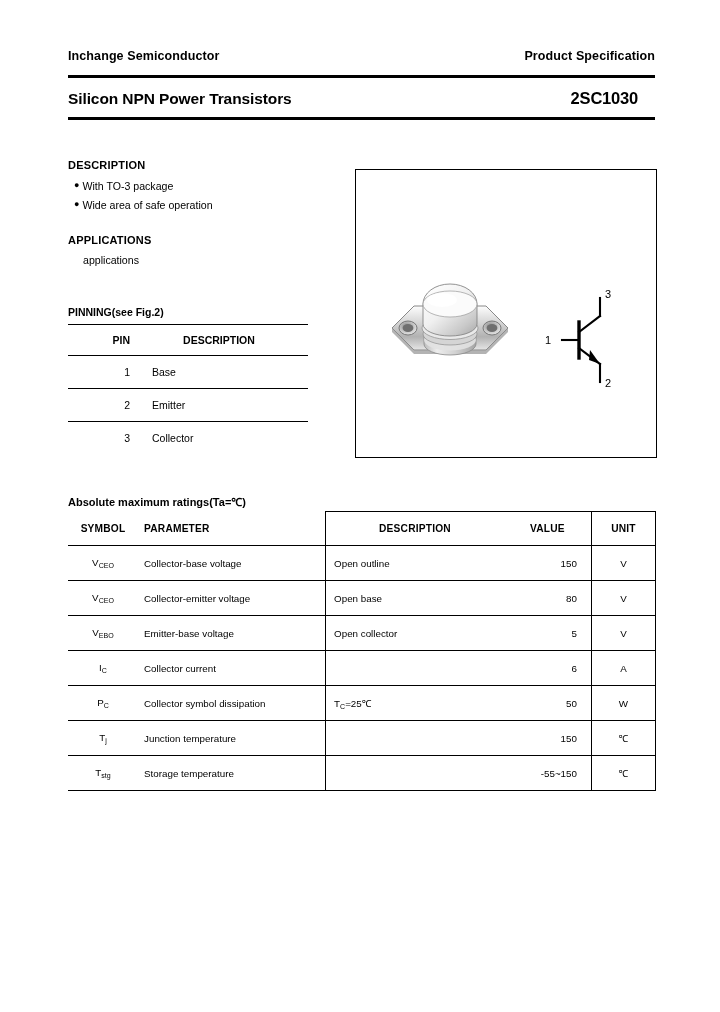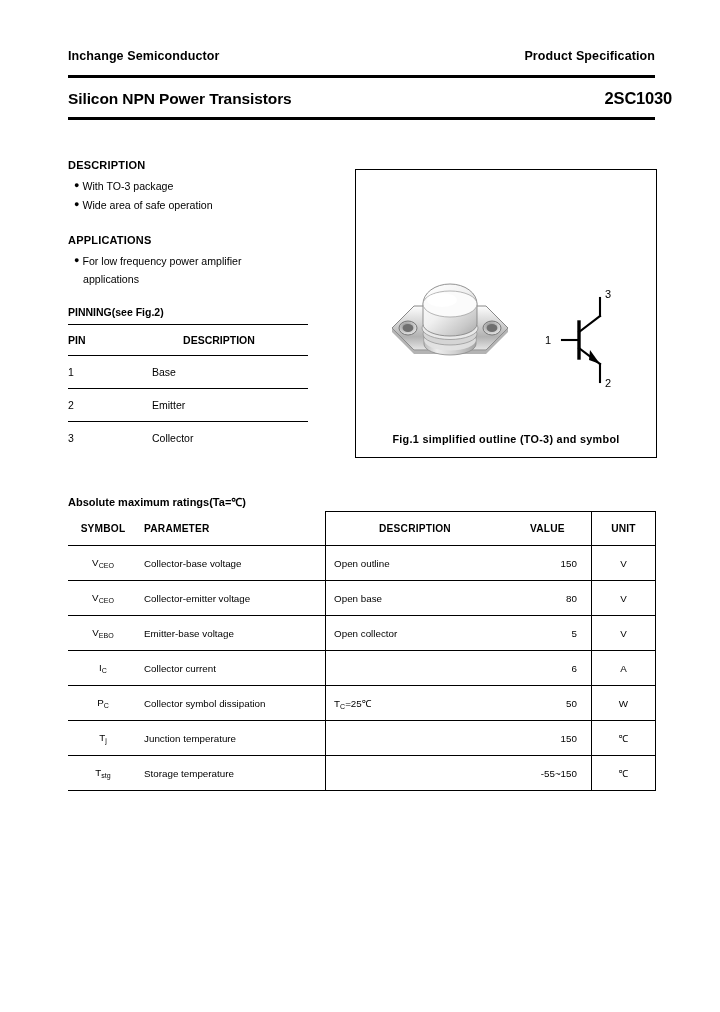--- a/index.html
+++ b/index.html
@@ -41,21 +41,21 @@
     right: 65px;
     height: 3px;
     background: #000;
   }
   #rule-top { top: 75px; }
   #rule-bottom { top: 117px; }
 
   .title-row {
     position: absolute;
     left: 68px;
-    right: 48px;
+    right: 82px;
     top: 89px;
     display: flex;
     justify-content: space-between;
     align-items: baseline;
   }
   .title-main {
     font-size: 15.5px;
     font-weight: bold;
     letter-spacing: -0.1px;
   }
@@ -105,21 +105,21 @@
     font-size: 10.5px;
   }
   #pinning-table th,
   #pinning-table td {
     border-top: 1.4px solid #000;
     padding: 0;
     height: 32px;
     vertical-align: middle;
   }
   #pinning-table thead th { font-weight: bold; height: 30px; }
-  #pinning-table .c-pin { width: 62px; text-align: left; }
+  #pinning-table .c-pin { width: 62px; text-align: right; }
   #pinning-table .c-desc { text-align: left; padding-left: 22px; }
   #pinning-table thead .c-desc { text-align: center; padding-left: 0; }
 
   
   #figure-box {
     position: absolute;
     left: 355px;
     top: 169px;
     width: 300px;
     height: 287px;
@@ -220,23 +220,20 @@
     <div class="bi">
       <span class="dot">●</span><span>With TO-3 package</span>
     </div>
     <div class="bi">
       <span class="dot">●</span><span>Wide area of safe operation</span>
     </div>
   </div>
 
   <div class="section-head" id="app-head">APPLICATIONS</div>
   <div class="bullet-list" id="app-list">
-    <div class="bi">
-      <span class="dot">●</span><span>For low frequency power amplifier</span>
-    </div>
     <div class="bi indent">
       <span>applications</span>
     </div>
   </div>
 
   <div id="pinning-title">PINNING(see Fig.2)</div>
   <table id="pinning-table">
     <thead>
       <tr>
         <th class="c-pin">PIN</th>
@@ -320,21 +317,20 @@
         <line x1="62" y1="76" x2="62" y2="94"></line>
       </g>
 
       <polygon points="52,62 62,76 51,72" fill="#000"></polygon>
 
       <text x="10" y="56" font-family="Liberation Sans, sans-serif" font-size="11" fill="#000" text-anchor="middle">1</text>
       <text x="70" y="10" font-family="Liberation Sans, sans-serif" font-size="11" fill="#000" text-anchor="middle">3</text>
       <text x="70" y="99" font-family="Liberation Sans, sans-serif" font-size="11" fill="#000" text-anchor="middle">2</text>
     </svg>
 
-    <div id="figure-caption">Fig.1  simplified  outline  (TO-3)  and  symbol</div>
   </div>
 
   <div id="ratings-title">Absolute maximum ratings(Ta=℃)</div>
 
   <table id="ratings-table">
     <thead>
       <tr>
         <th class="col-sym">SYMBOL</th>
         <th class="col-param">PARAMETER</th>
         <th class="col-cond">DESCRIPTION</th>

